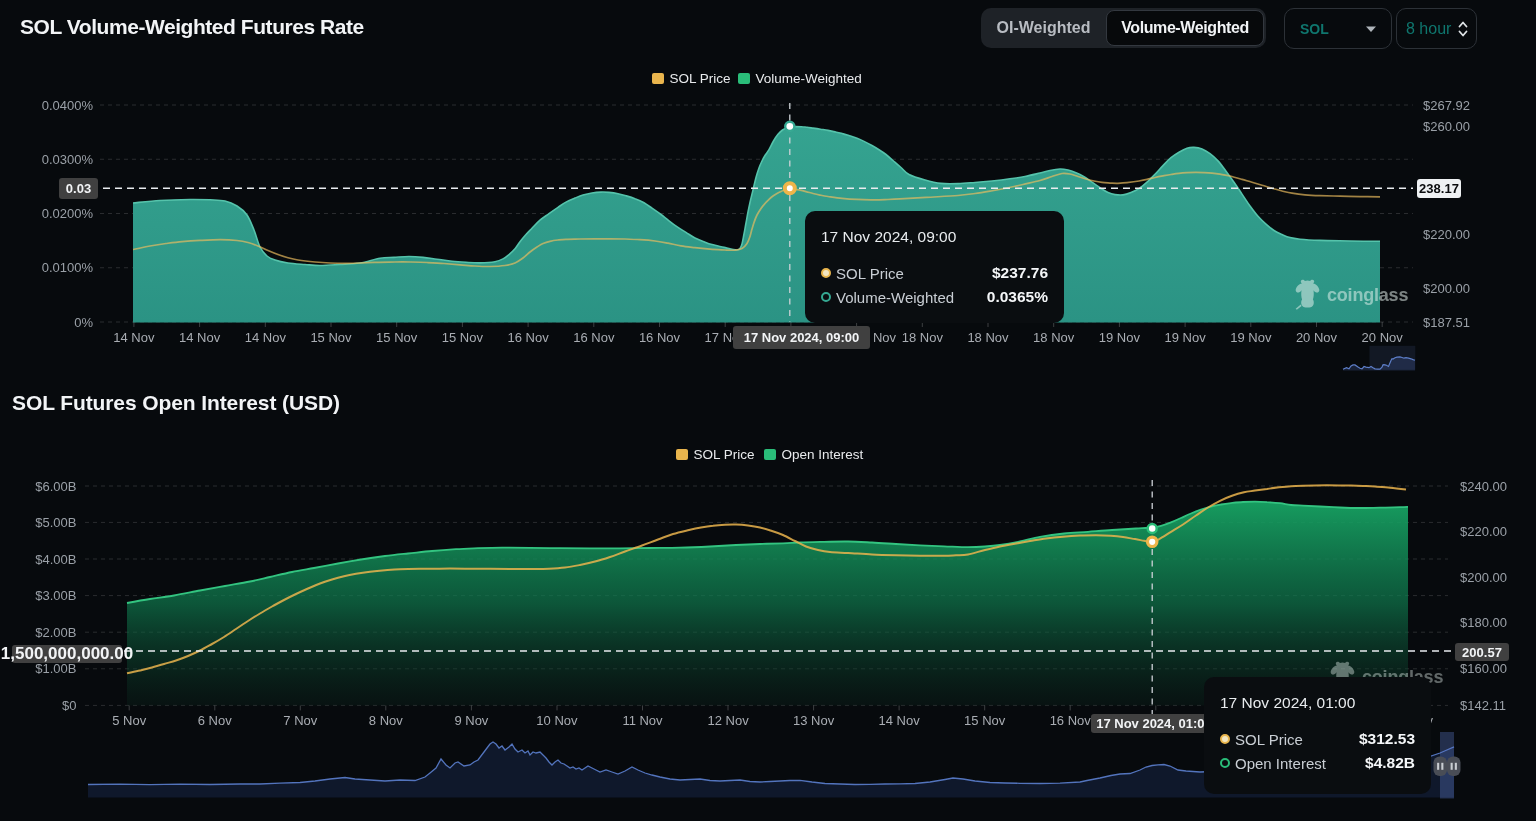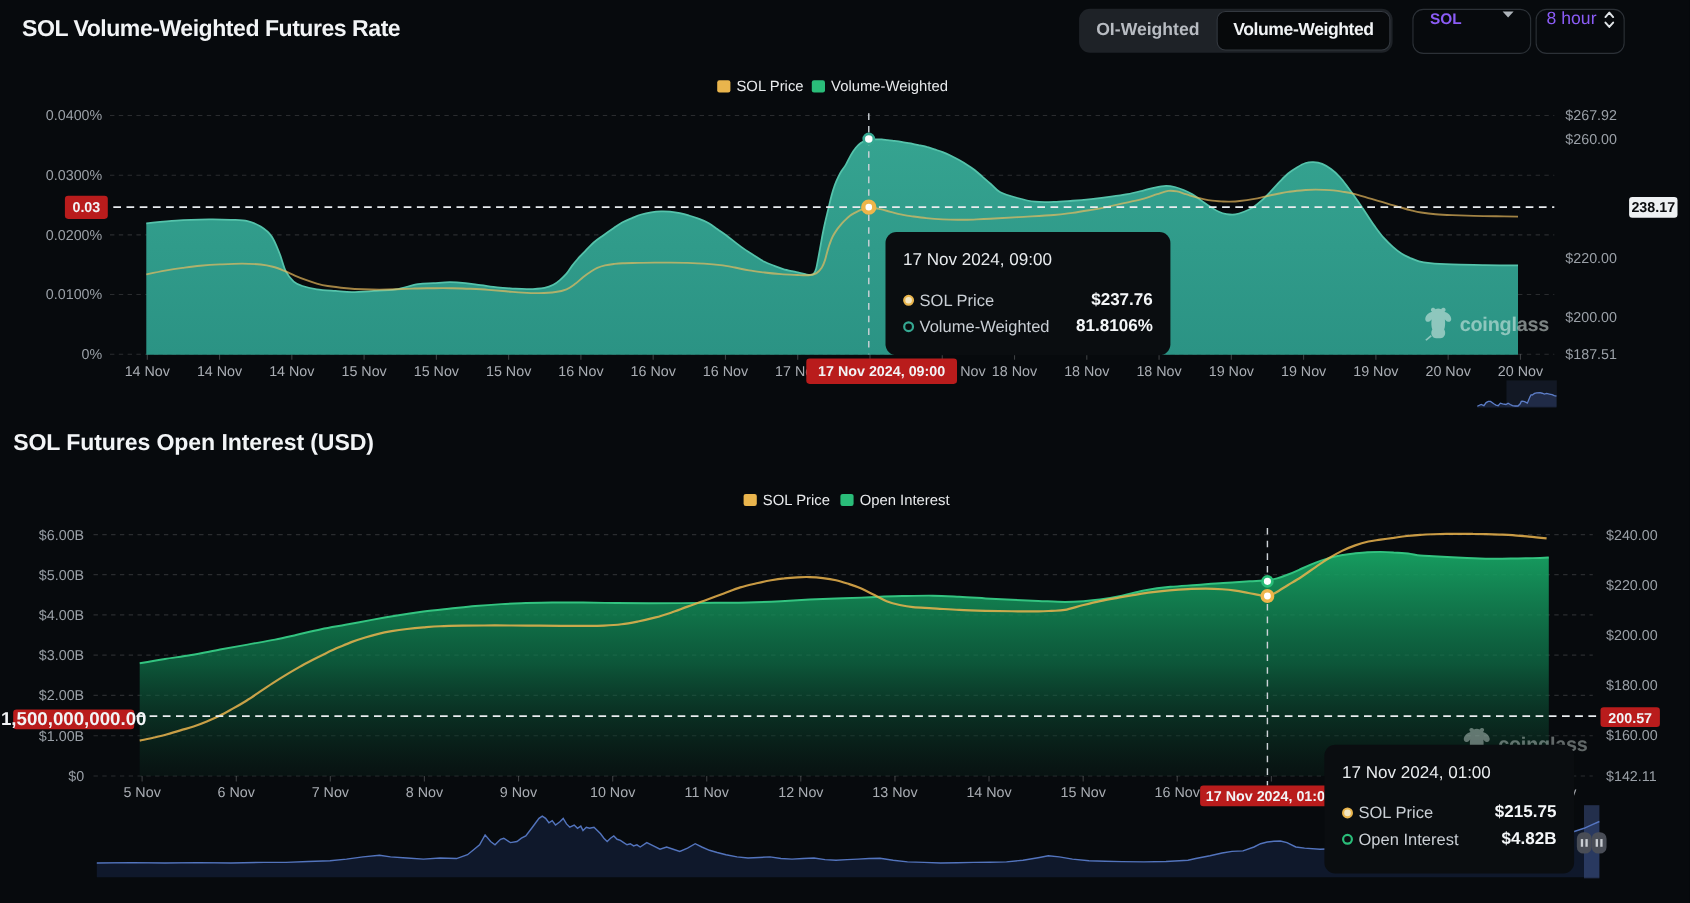--- a/index.html
+++ b/index.html
@@ -1,29 +1,29 @@
 <!DOCTYPE html>
 <html><head><meta charset="utf-8"><style>
 * { margin:0; padding:0; box-sizing:border-box; }
 body { background:#070a0d; font-family:"Liberation Sans", sans-serif; }
 #stage { position:relative; width:1536px; height:821px; background:#070a0d; overflow:hidden; }
 .abs { position:absolute;font-weight:bold; }
 .title { color:#f2f4f6; font-weight:bold; font-size:21px; letter-spacing:-0.45px; }
-.hl { position:absolute; background:#b91c1c; color:#f2f4f6; font-size:13px; font-weight:bold;
+.hl { position:absolute; background:#404040; color:#f2f4f6; font-size:13px; font-weight:bold;
       border-radius:3px; display:flex; align-items:center; justify-content:center; }
 .legend { position:absolute; display:flex; align-items:center; gap:6px; color:#e8eaec; font-size:13.5px; }
 .sq { width:11.5px; height:11.5px; border-radius:2px; display:inline-block; }
 .tt { position:absolute; background:#0a0d10; border-radius:10px; padding:17px 16px; z-index:5; }
 .tt .ti { color:#e8ebee; font-size:15.5px; font-weight:500; margin-bottom:15px; }
 .tt .row { display:flex; align-items:center; font-size:15px; height:24px; }
 .tt .dot { width:10px; height:10px; border-radius:50%; border-width:2.8px; border-style:solid; margin-right:5px; }
 .tt .lab { color:#c9ced4; }
 .tt .val { margin-left:auto; color:#f4f6f8; font-weight:bold; font-size:15.5px;text-align:right; }
 .btn { position:absolute; border:1px solid #2c3137; border-radius:10px; height:41px;
-       display:flex; align-items:flex-start; color:#8b5cf6; font-size:16px; }
+       display:flex; align-items:center; color:#0f766e; font-size:16px; }
 </style></head><body>
 <div id="stage">
 <svg width="1536" height="821" viewBox="0 0 1536 821" font-family="Liberation Sans, sans-serif" style="position:absolute;left:0;top:0">
       <line x1="100" y1="105" x2="1413" y2="105" stroke="rgba(255,255,255,0.14)" stroke-width="1" stroke-dasharray="4 4"></line>
       <line x1="100" y1="159.25" x2="1413" y2="159.25" stroke="rgba(255,255,255,0.14)" stroke-width="1" stroke-dasharray="4 4"></line>
       <line x1="100" y1="213.5" x2="1413" y2="213.5" stroke="rgba(255,255,255,0.14)" stroke-width="1" stroke-dasharray="4 4"></line>
       <line x1="100" y1="267.75" x2="1413" y2="267.75" stroke="rgba(255,255,255,0.14)" stroke-width="1" stroke-dasharray="4 4"></line>
       <line x1="100" y1="322" x2="1413" y2="322" stroke="rgba(255,255,255,0.14)" stroke-width="1" stroke-dasharray="4 4"></line>
       <line x1="133.9" y1="322" x2="133.9" y2="327" stroke="rgba(255,255,255,0.22)" stroke-width="1"></line>
       <line x1="199.6" y1="322" x2="199.6" y2="327" stroke="rgba(255,255,255,0.22)" stroke-width="1"></line>
@@ -189,44 +189,44 @@
     <path d="M2.5,11.5 L6,15.5 L9.5,11.5" fill="none" stroke="#dfe3e6" stroke-width="1.8" stroke-linecap="round" stroke-linejoin="round"></path>
   </svg>
 </div>
 
 <div class="legend" style="left:652px;top:71px"><span class="sq" style="background:#e9b54d"></span>SOL Price</div>
 <div class="legend" style="left:738px;top:71px"><span class="sq" style="background:#2abd79"></span>Volume-Weighted</div>
 <div class="legend" style="left:676px;top:447px"><span class="sq" style="background:#e9b54d"></span>SOL Price</div>
 <div class="legend" style="left:764px;top:447px"><span class="sq" style="background:#2abd79"></span>Open Interest</div>
 
 <div class="hl" style="left:59px;top:177.5px;width:39px;height:21px">0.03</div>
-<div class="hl" style="left:1481px;top:178.5px;width:44px;height:19px;background:#eef1f3;color:#0a0c0e">238.17</div>
+<div class="hl" style="left:1417px;top:178.5px;width:44px;height:19px;background:#eef1f3;color:#0a0c0e">238.17</div>
 <div class="hl" style="left:12px;top:644.5px;width:110px;height:18px;font-size:17px">1,500,000,000.00</div>
 <div class="hl" style="left:1455px;top:643px;width:54px;height:18px">200.57</div>
 <div class="hl" style="left:733px;top:325.5px;width:137px;height:23px">17 Nov 2024, 09:00</div>
 <div class="hl" style="left:1091px;top:714px;width:126px;height:19px">17 Nov 2024, 01:00</div>
 
 <div class="tt" style="left:805px;top:211px;width:259px;height:112px">
   <div class="ti">17 Nov 2024, 09:00</div>
   <div class="row">
         <span class="dot" style="border-color:#e9b54d;background:#f3e6c2"></span>
         <span class="lab">SOL Price</span>
         <span class="val">$237.76</span>
       </div>
   <div class="row">
         <span class="dot" style="border-color:#35a892;background:#0a0d10"></span>
         <span class="lab">Volume-Weighted</span>
-        <span class="val">81.8106%</span>
+        <span class="val">0.0365%</span>
       </div>
 </div>
 <div class="tt" style="left:1204px;top:677px;width:227px;height:117px">
   <div class="ti">17 Nov 2024, 01:00</div>
   <div class="row">
         <span class="dot" style="border-color:#e9b54d;background:#f3e6c2"></span>
         <span class="lab">SOL Price</span>
-        <span class="val">$215.75</span>
+        <span class="val">$312.53</span>
       </div>
   <div class="row">
         <span class="dot" style="border-color:#2abd79;background:#0a0d10"></span>
         <span class="lab">Open Interest</span>
         <span class="val">$4.82B</span>
       </div>
 </div>
 </div>
 </body></html>

